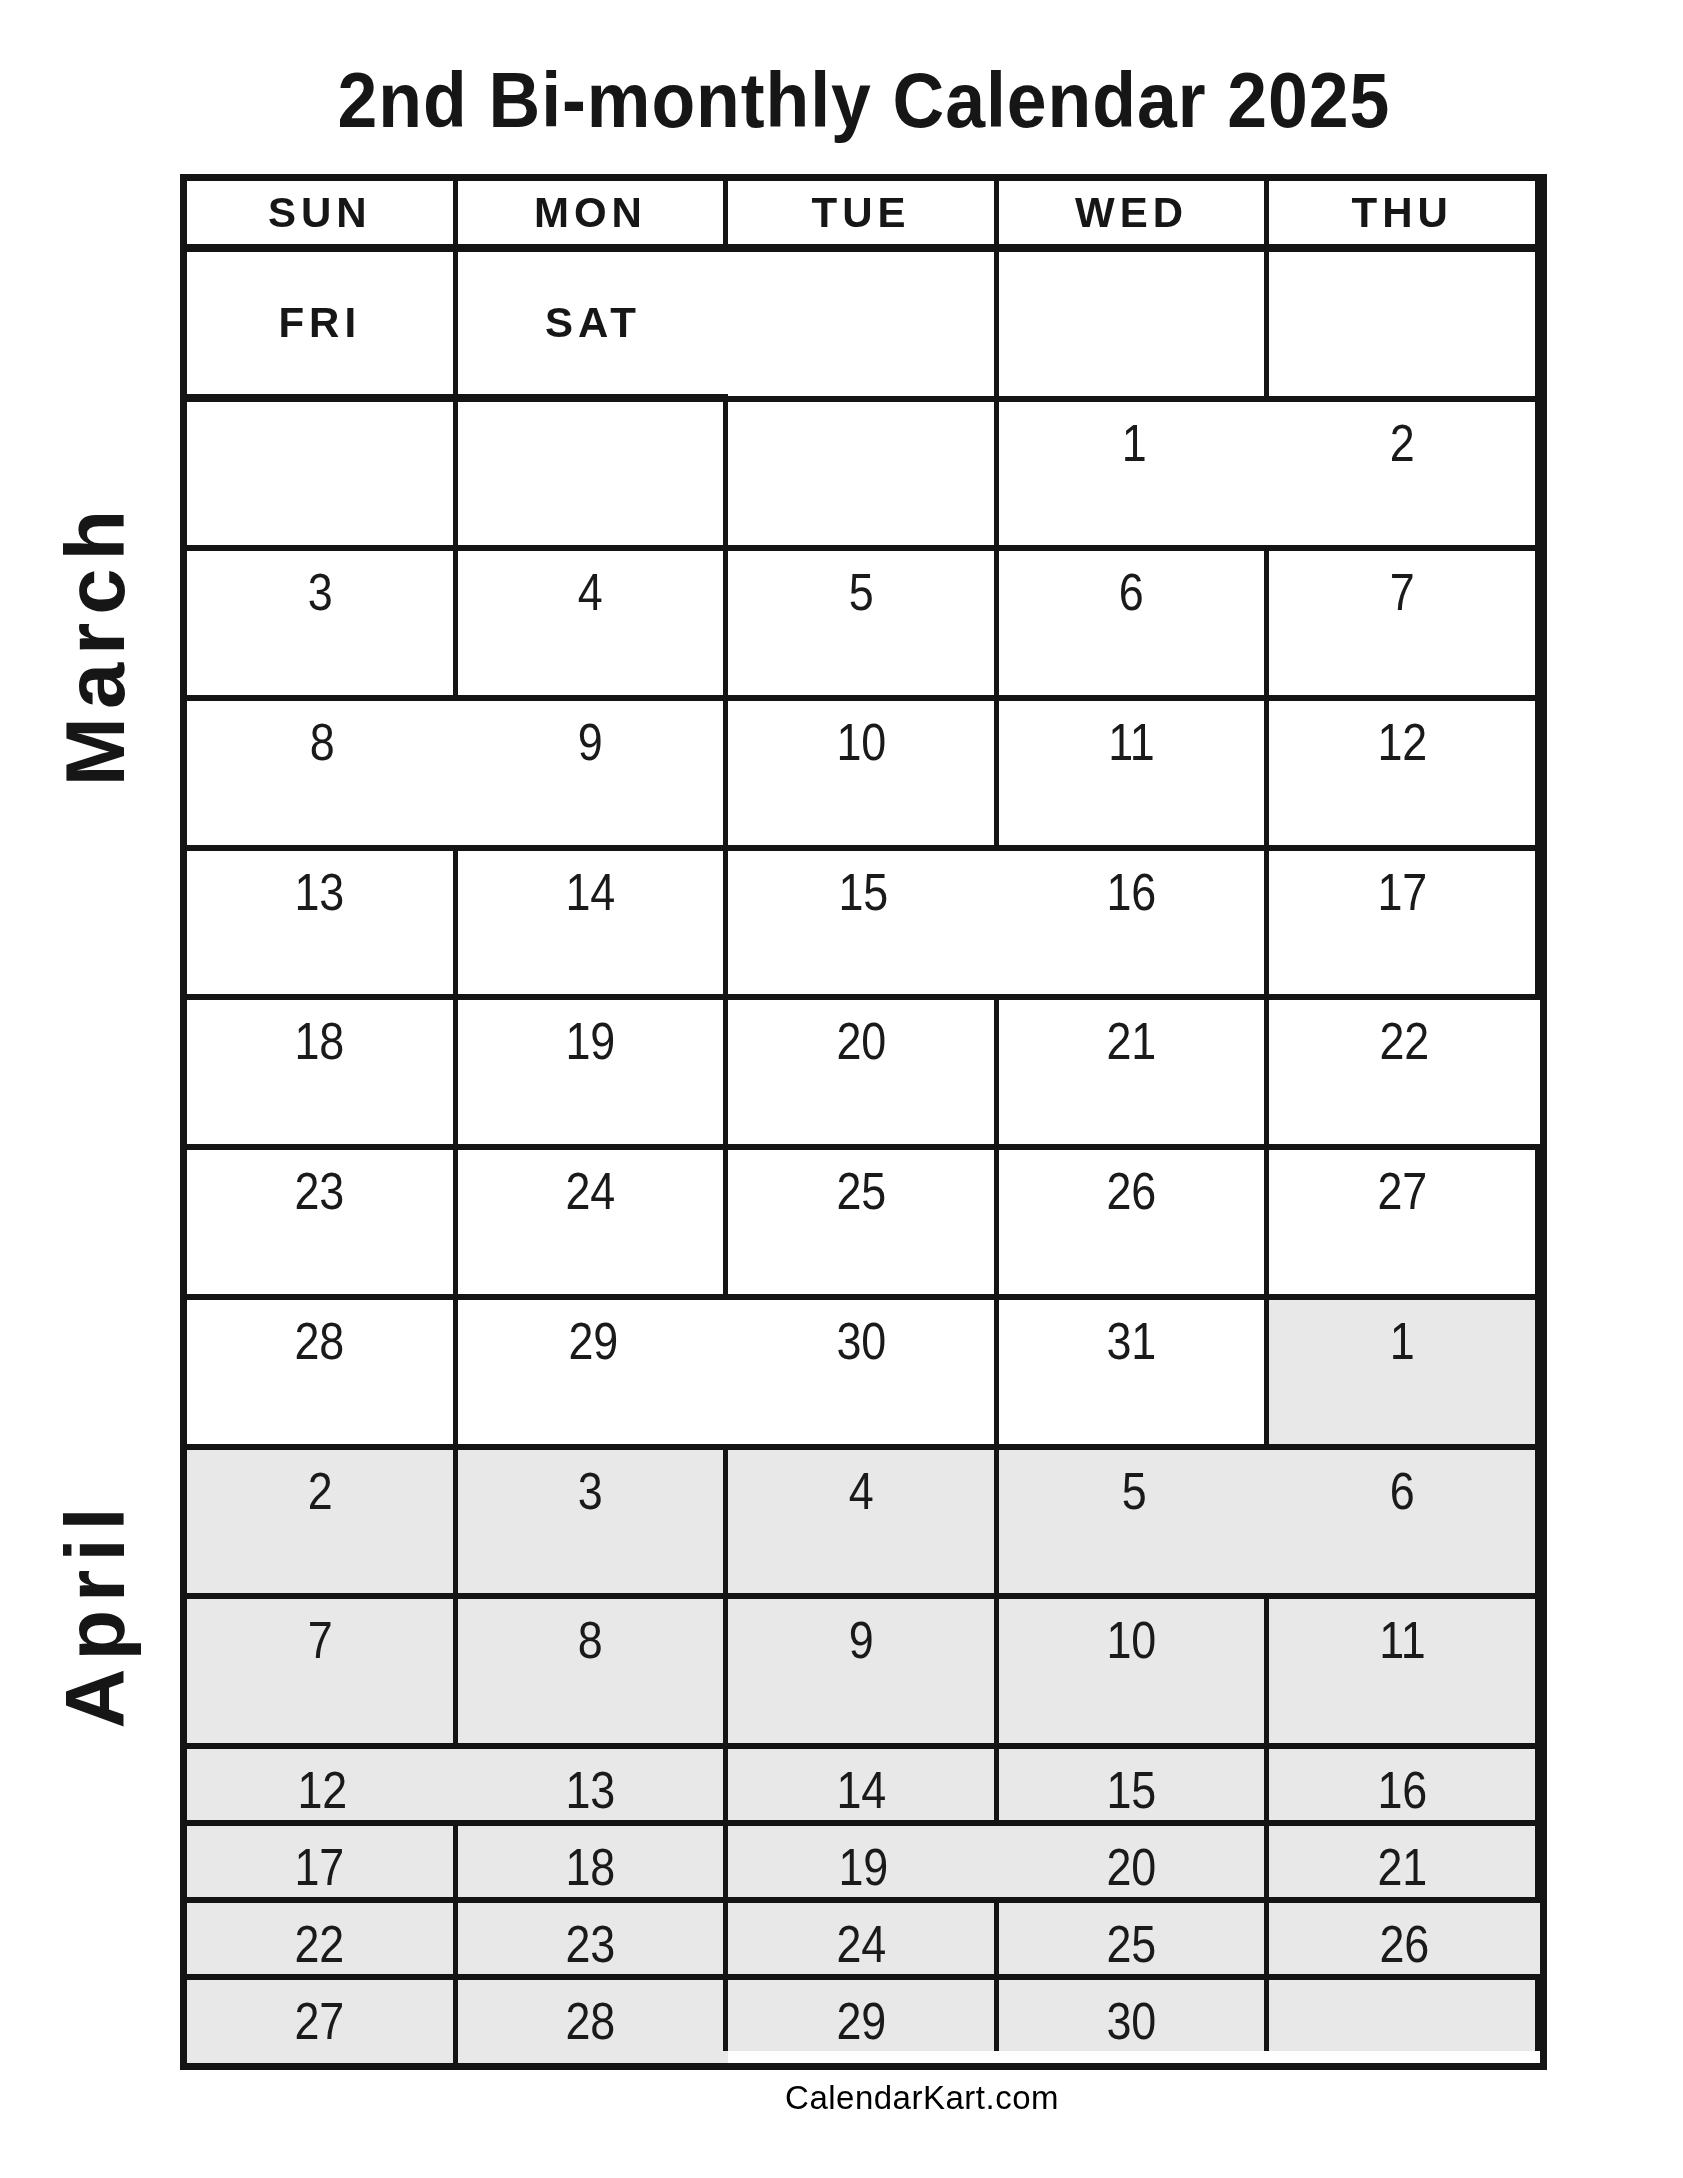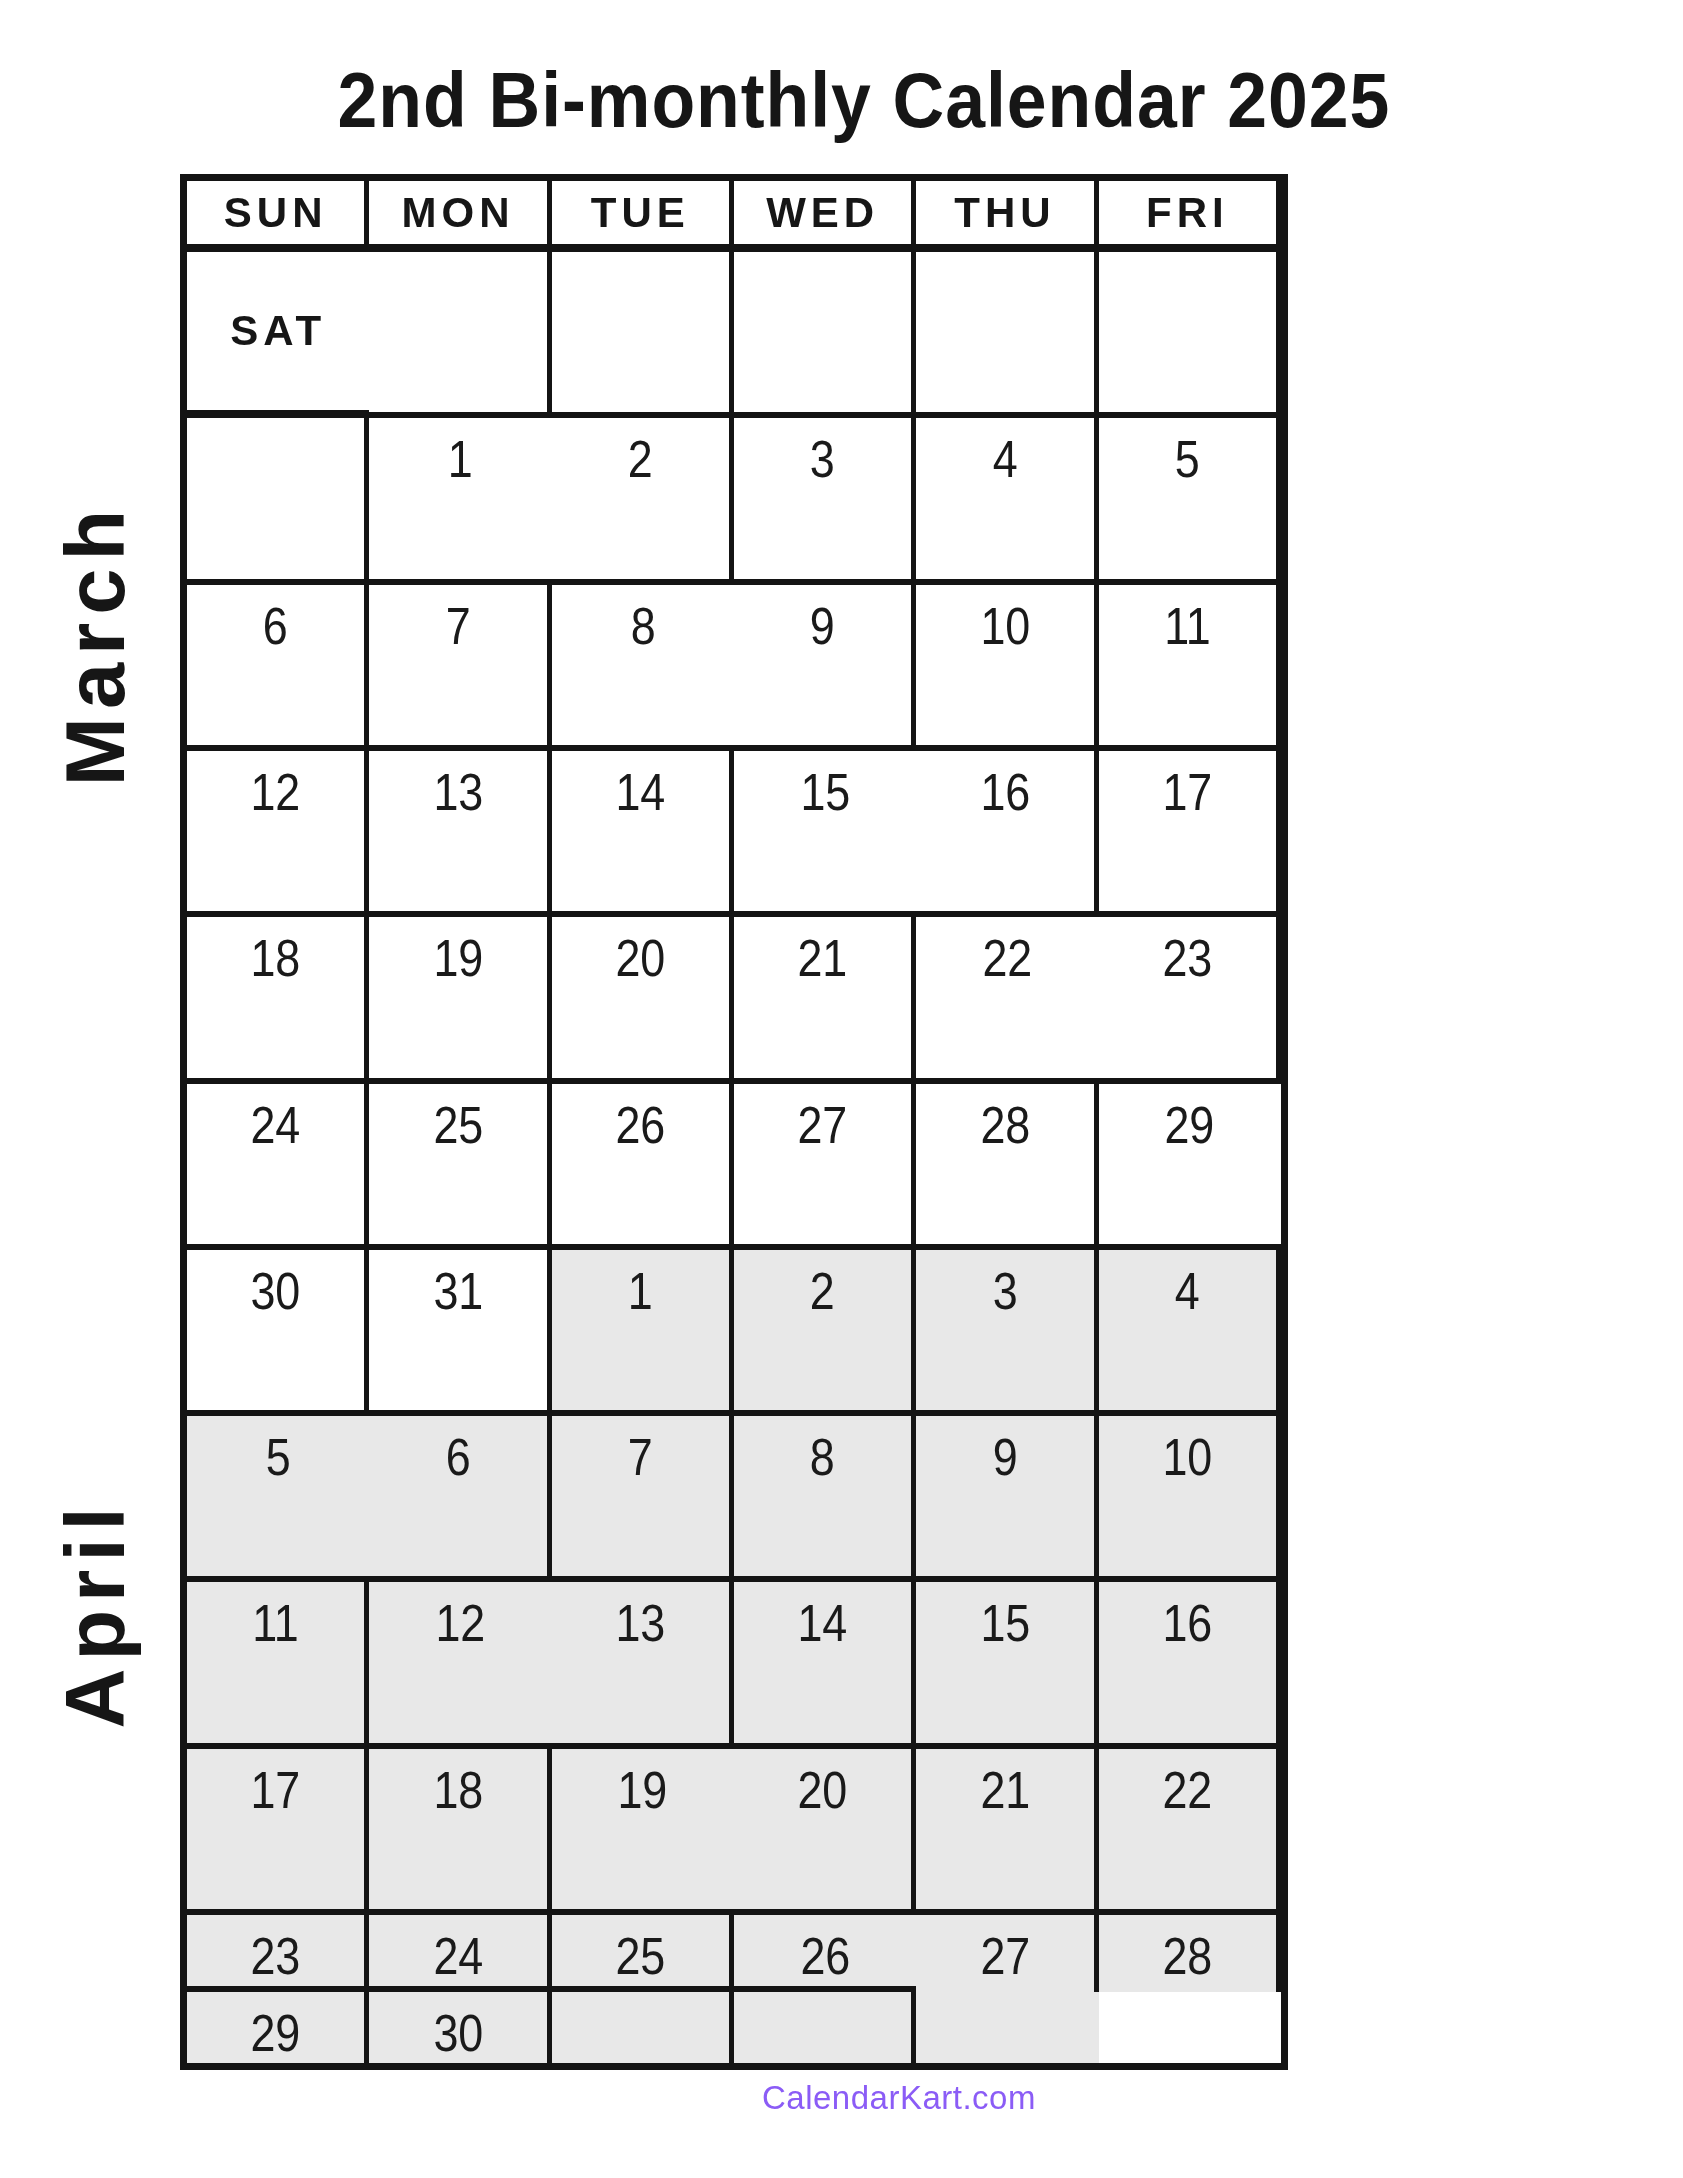--- a/index.html
+++ b/index.html
@@ -25,27 +25,27 @@
     font-size: 77px;
     font-weight: bold;
     letter-spacing: 1px;
     white-space: nowrap;
   }
   .title .squeeze { display: inline-block; transform: scaleX(0.93); transform-origin: center; }
   .cal {
     position: absolute;
     left: 180px;
     top: 174px;
-    width: 1108px;
+    width: 1367px;
     height: 1896px;
     box-sizing: border-box;
     border: 7px solid var(--line, #141414);
     background: #ffffff;
     display: grid;
-    grid-template-columns: repeat(6, 1fr);
+    grid-template-columns: repeat(5, 1fr);
     grid-template-rows: 71px repeat(10, 1fr);
   }
   .hcell {
     border-right: 5px solid var(--line, #141414);
     border-bottom: 8px solid var(--line, #141414);
     display: flex;
     align-items: center;
     justify-content: center;
     font-size: 42px;
     font-weight: bold;
@@ -75,24 +75,24 @@
     letter-spacing: 8px;
     white-space: nowrap;
   }
   .month.m1 { top: 644px; }
   .month.m2 { top: 1614px; }
   .footer {
     position: absolute;
     left: 762px;
     top: 2079px;
     width: 297px;
-    text-align: left;
+    text-align: right;
     font-size: 33px;
     letter-spacing: 0.5px;
-    color: #8b5cf6;
+    color: #000000;
   }
 </style>
 </head>
 <body>
 
 <div class="page">
 
   <div class="title">
     <span class="squeeze">2nd Bi-monthly Calendar 2025</span>
   </div>

